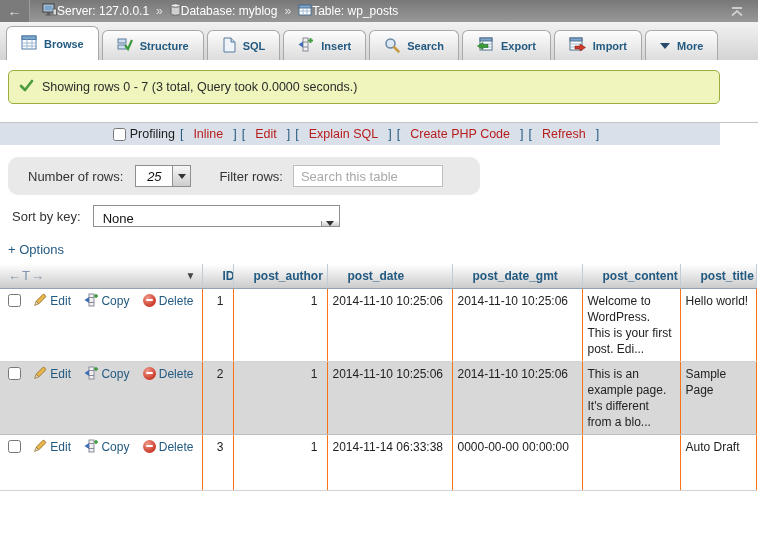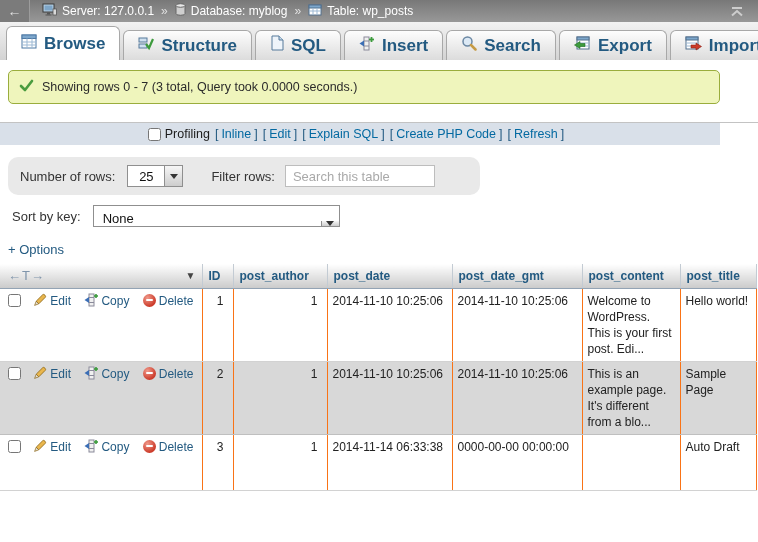--- a/index.html
+++ b/index.html
@@ -14,34 +14,34 @@
   .topbar {
     height:22px; display:flex; align-items:center;
     background:linear-gradient(#787878,#989898); color:#fff;
   }
   .back-btn {
     width:30px; height:22px; display:flex; align-items:center; justify-content:center;
     background:#7b7b7b; border-right:1px solid #9c9c9c; color:#e3e3e3;
     font-size:14px; cursor:pointer;
   }
   .crumbs { display:flex; align-items:center; gap:6px; margin-left:12px; }
-  .crumb { display:flex; align-items:center; gap:5px; cursor:pointer; }
+  .crumb { display:flex; align-items:center; cursor:pointer; }
   .crumb-sep { color:#e0e0e0; margin:0 1px; }
   .collapse-btn { margin-left:auto; margin-right:14px; cursor:pointer; display:flex; }
 
   
   .tabstrip {
     height:38px; display:flex; align-items:flex-end; gap:3px; padding-left:6px;
     background:linear-gradient(#f2f2f2,#d3d3d3);
   }
   .tab {
     height:30px; display:flex; align-items:center; gap:7px; padding:0 14px;
     border:1px solid #a8a8a8; border-bottom:none; border-radius:6px 6px 0 0;
     background:linear-gradient(#fdfdfd,#dcdcdc);
-    color:#235a81; font-weight:bold; font-size:17px; cursor:pointer; white-space:nowrap;
+    color:#235a81; font-weight:bold; font-size:11px; cursor:pointer; white-space:nowrap;
   }
   .tab.active { height:34px; background:#fff; }
   .tab svg { flex:0 0 auto; }
   .tri-down { width:0; height:0; border-left:5px solid transparent; border-right:5px solid transparent; border-top:6px solid #28496b; }
 
   
   .msg {
     margin:10px 8px 0 8px; width:712px;
     background:#eff5bc; border:1px solid #9aad3d; border-radius:5px;
     padding:8px 10px; display:flex; align-items:center; gap:8px; color:#2b2b2b;
@@ -58,26 +58,26 @@
   .kw { color:#2b2bb0; }
   .kw.docs { border-bottom:1px dotted #2b2bb0; cursor:pointer; }
   .ident { color:#8a2a8a; }
   .query-links {
     height:22px; background:#d9e0e9; display:flex; align-items:center;
     justify-content:center; padding-right:8px; font-size:12.5px; white-space:nowrap;
   }
   .query-links label { display:flex; align-items:center; gap:4px; color:#1c1c1c; cursor:pointer; }
   .lg { margin-left:5px; }
   .br { color:#235a81; }
-  .qlink { color:#0369a1; margin:0 3px; }
+  .qlink { color:#b91c1c; margin:0 10px; }
 
   
   .rows-panel {
     margin:12px 0 0 8px; width:472px; background:#e9e9e9; border-radius:10px;
-    padding:8px 12px; display:flex; align-items:center; font-size:13px; color:#333;
+    padding:8px 20px; display:flex; align-items:center; font-size:13px; color:#333;
   }
   .fselect {
     display:inline-flex; align-items:stretch; height:22px;
     border:1px solid #8f8f8f; background:#fff; cursor:pointer;
   }
   .fselect .val { display:flex; align-items:center; padding:0 9px; font-size:13px; color:#111; }
   .fselect .btn {
     width:18px; background:linear-gradient(#f6f6f6,#cdcdcd);
     border-left:1px solid #8f8f8f; display:flex; align-items:center; justify-content:center;
   }
@@ -88,21 +88,21 @@
   }
   .filter-input::placeholder { color:#a9a9a9; }
   .sort-row { margin:10px 0 0 8px; display:flex; align-items:center; font-size:13px; color:#333; }
   .options-link { display:inline-block; margin:15px 0 0 8px; color:#235a81; font-size:13px; cursor:pointer; }
 
   
   table.grid { border-collapse:collapse; table-layout:fixed; width:756px; margin-top:7px; font-size:12px; }
   .grid th {
     background:linear-gradient(#ffffff,#cbcbcb);
     border-right:1px solid #c3cbd3; border-bottom:1px solid #93a3b4;
-    color:#235a81; font-weight:bold; text-align:left; padding:4px 6px; height:24px;
+    color:#235a81; font-weight:bold; text-align:left; padding:4px 20px; height:24px;
     white-space:nowrap; overflow:hidden;
   }
   .grid th.hdr-actions { padding:4px 6px 4px 8px; }
   .hdr-actions-inner { display:flex; align-items:center; justify-content:space-between; }
   .action-glyph { color:#8095ab; font-weight:normal; font-size:13px; letter-spacing:1px; cursor:pointer; }
   .sort-ind { color:#444; font-size:10px; cursor:pointer; }
   .grid td {
     border-right:1px solid #f97316; border-bottom:1px solid #d2d2d2;
     padding:4px 5px; vertical-align:top; line-height:16px; background:#fff;
     overflow:hidden;
@@ -267,21 +267,21 @@
       <span class="lg"><span class="br">[</span><a class="qlink">Explain SQL</a><span class="br">]</span></span>
       <span class="lg"><span class="br">[</span><a class="qlink">Create PHP Code</a><span class="br">]</span></span>
       <span class="lg"><span class="br">[</span><a class="qlink">Refresh</a><span class="br">]</span></span>
     </div>
   </div>
 </div>
 
 
 <div class="rows-panel">
   <span style="margin-right:12px;">Number of rows:</span>
-  <span class="fselect" style="width:56px;">
+  <span class="fselect" style="width:56px;font-style:italic;">
     <span class="val" style="flex:1;justify-content:center;">25</span>
     <span class="btn">
         <span class="tri"></span>
       </span>
   </span>
   <span style="margin:0 10px 0 28px;">Filter rows:</span>
   <input class="filter-input" type="text" placeholder="Search this table" style="">
 </div>
 
 <div class="sort-row">

